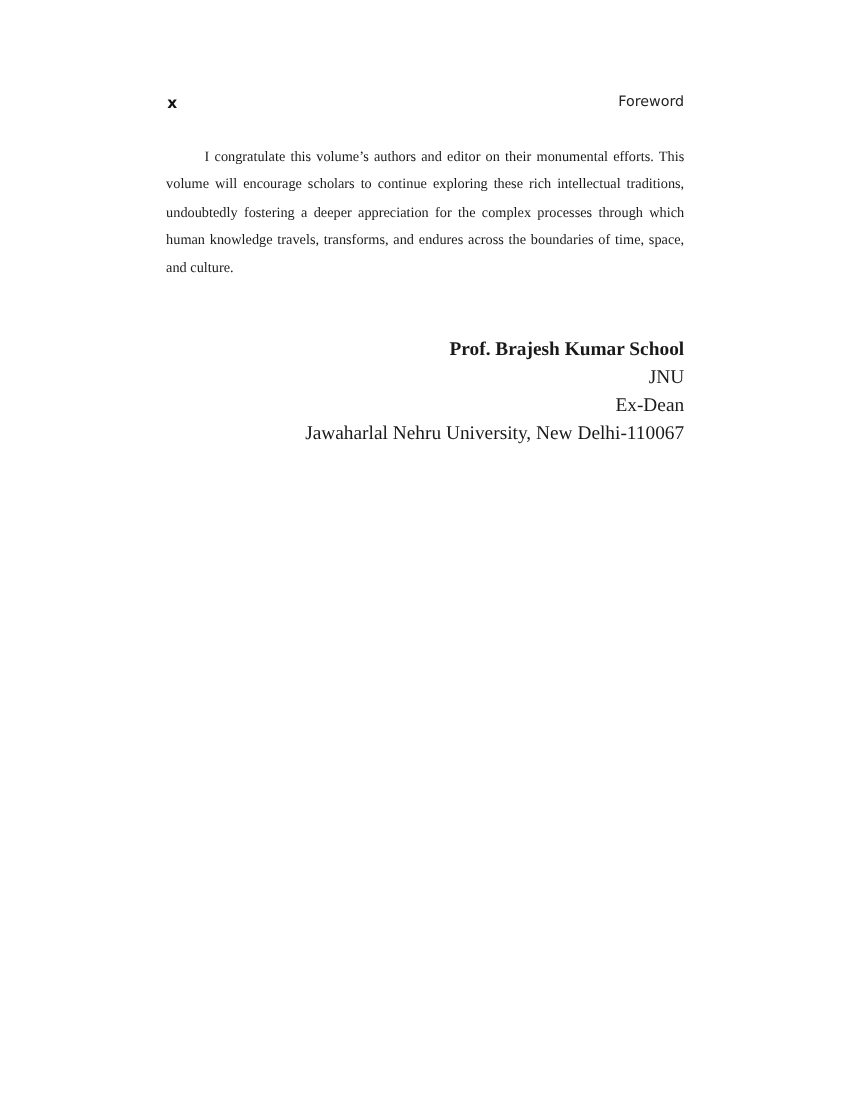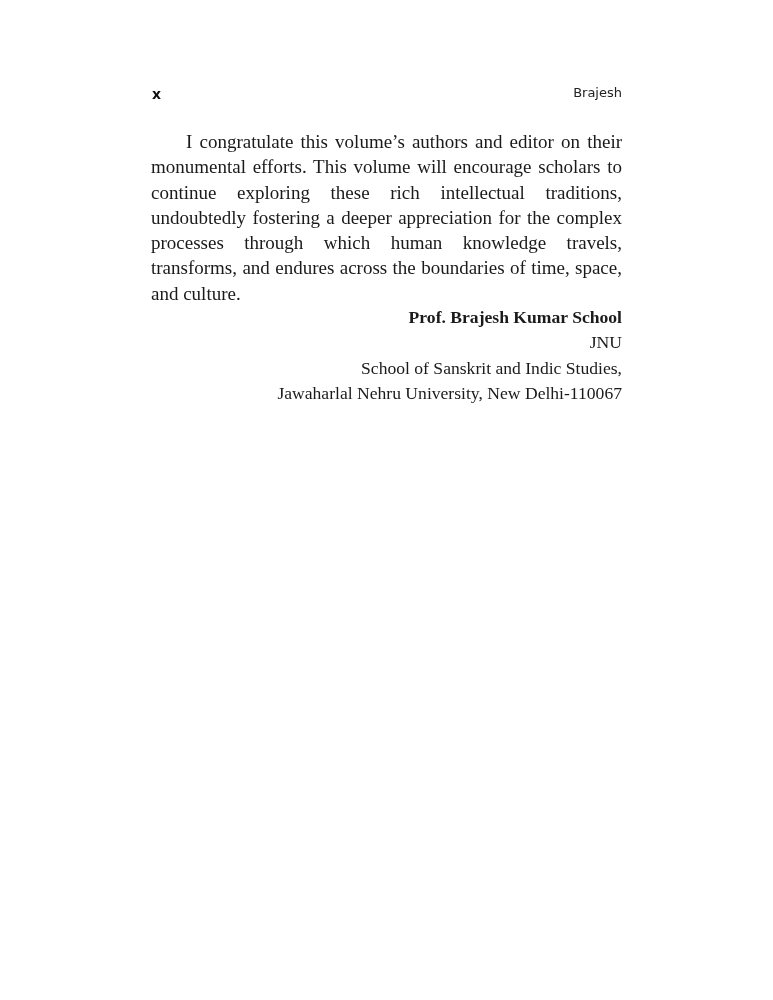--- a/index.html
+++ b/index.html
@@ -7,41 +7,41 @@
     .page-number {
       position: absolute; left: 152px; top: 86px;
       font-family: "DejaVu Sans", sans-serif; font-weight: bold; font-size: 14px; color: #111;
     }
     .running-head {
       position: absolute; right: 151px; top: 85px;
       font-family: "DejaVu Sans", sans-serif; font-size: 13px; color: #222;
     }
     .body-text {
       position: absolute; left: 151px; top: 129px; width: 471px;
-      font-family: "Liberation Serif", serif; font-size: 19px; line-height: 25.3px;
+      font-family: "Liberation Serif", serif; font-size: 13px; line-height: 25.3px;
       text-align: justify; color: #1a1a1a;
       margin: 0;
     }
     .body-text .indent { display: inline-block; width: 35px; }
     .signature {
       position: absolute; right: 151px; top: 305px;
       text-align: right;
       font-family: "Liberation Serif", serif; font-size: 17.6px; line-height: 25.3px; color: #1a1a1a;
     }
     .signature .name { font-weight: bold; }
     .signature div { white-space: nowrap; }
   </style>
 </head>
 <body>
 
 <div>
   <div class="page-number">x</div>
-  <div class="running-head">Brajesh</div>
+  <div class="running-head">Foreword</div>
 
   <p class="body-text"><span class="indent"></span><span>I congratulate this volume’s authors and editor on their monumental efforts. This volume will encourage scholars to continue exploring these rich intellectual traditions, undoubtedly fostering a deeper appreciation for the complex processes through which human knowledge travels, transforms, and endures across the boundaries of time, space, and culture.</span></p>
 
   <div class="signature">
     <div class="name">Prof. Brajesh Kumar School</div>
     <div>JNU</div>
-    <div>School of Sanskrit and Indic Studies,</div>
+    <div>Ex-Dean</div>
     <div>Jawaharlal Nehru University, New Delhi-110067</div>
   </div>
 </div>
 
 </body></html>

